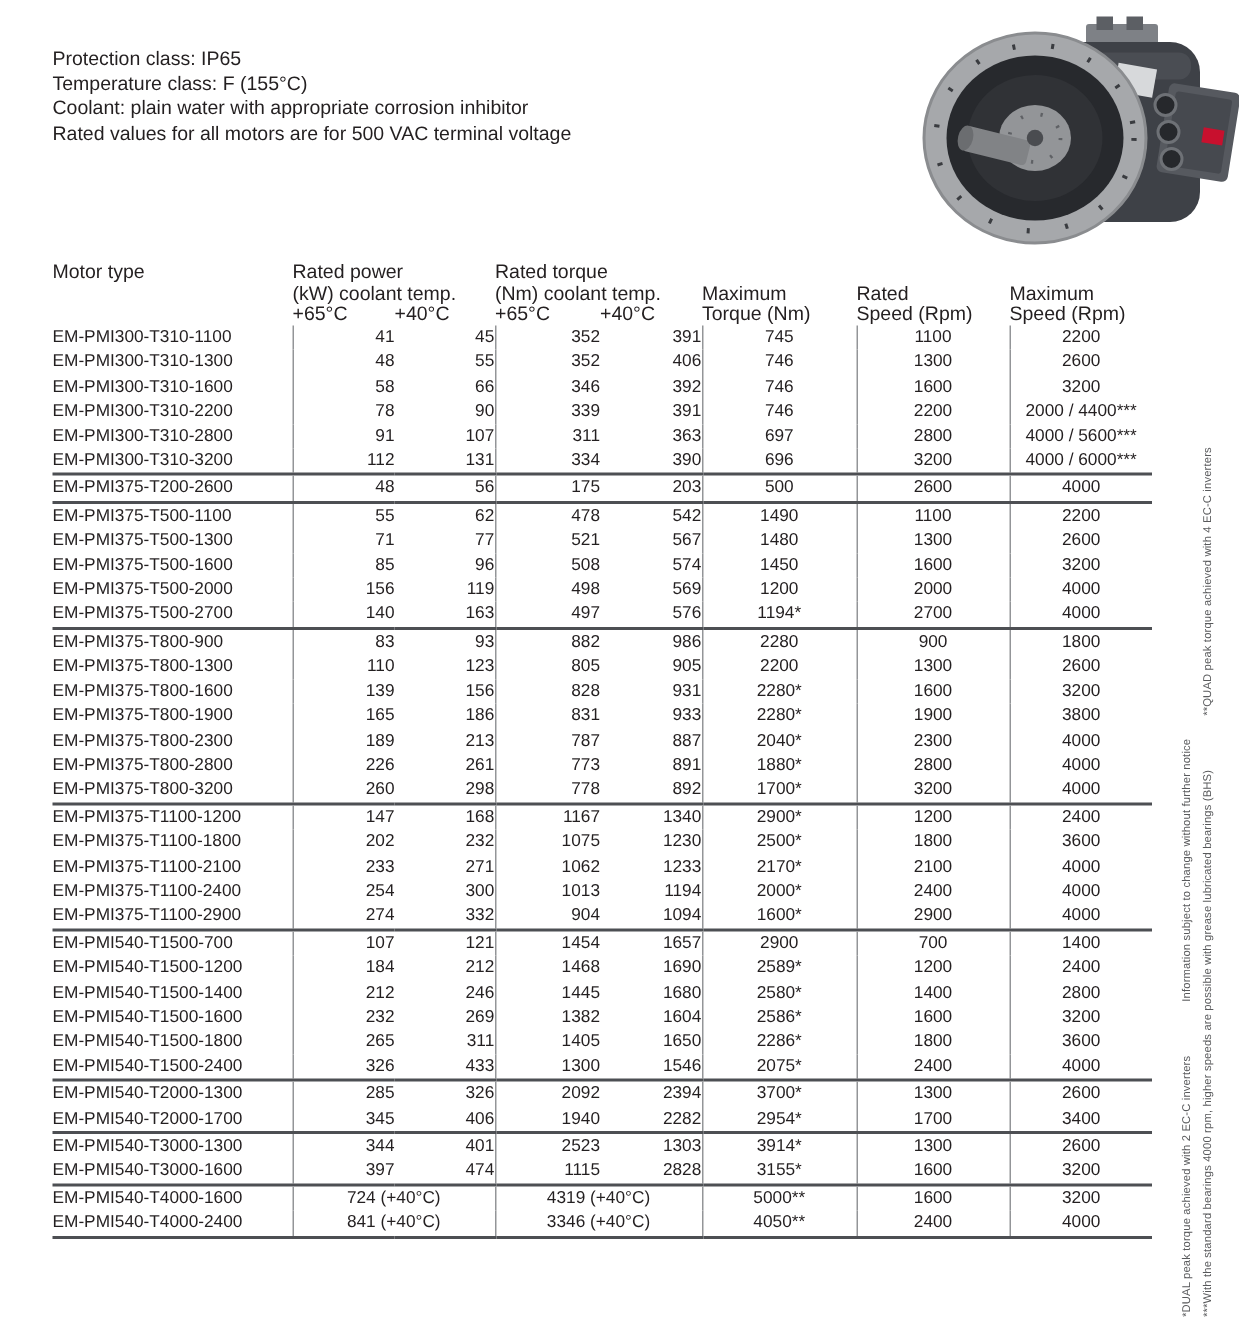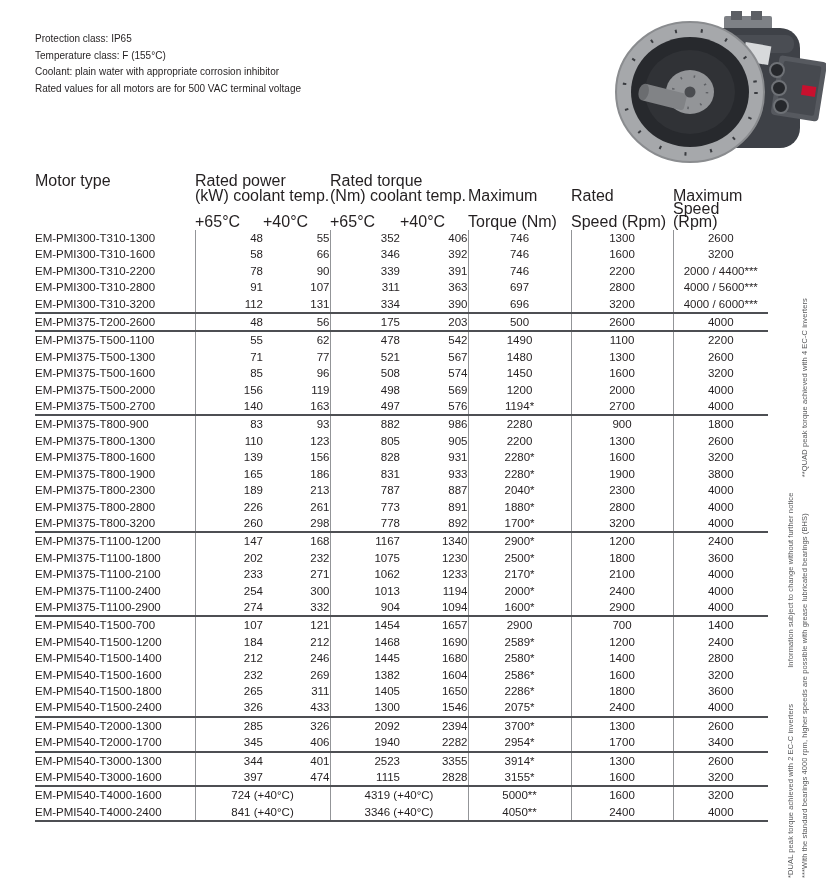--- a/index.html
+++ b/index.html
@@ -6,32 +6,32 @@
   html, body { margin: 0; padding: 0; }
   body {
     width: 830px; height: 880px;
     background: #ffffff;
     font-family: "Liberation Sans", sans-serif;
     color: #231f20;
   }
   .page { position: relative; width: 830px; height: 880px; background: #fff; overflow: hidden; }
 
   
-  .info-block { position: absolute; left: 35px; top: 31px; font-size: 10px; line-height: 16.6px; }
+  .info-block { position: absolute; left: 35px; top: 31px; font-size: 13px; line-height: 16.6px; }
 
   
   .motor-photo { position: absolute; left: 598px; top: 8px; width: 228px; height: 160px; }
 
   
   .spec-table {
     position: absolute; left: 35px; top: 172px;
     width: 733px; border-collapse: collapse; table-layout: fixed;
     font-size: 11.5px; color: #231f20;
   }
-  .spec-table th { font-weight: normal; text-align: left; padding: 0; vertical-align: bottom; font-size: 16px; line-height: 13px; }
+  .spec-table th { font-weight: normal; text-align: left; padding: 0; vertical-align: bottom; font-size: 13px; line-height: 13px; }
   .spec-table .h1 th { height: 15px; }
   .spec-table .h2 th { height: 15px; }
   .spec-table .h3 th { height: 14px; padding-bottom: 2px; }
   .spec-table td { padding: 0; height: 16.4px; line-height: 16.4px; white-space: nowrap; overflow: hidden; }
   .c-type   { text-align: left; padding-left: 1px; }
   .c-n65    { text-align: right; padding-right: 14px; }
   .c-n40    { text-align: right; padding-right: 26px; }
   .c-center { text-align: center; }
   td.b-left { border-left: 1px solid #939598; }
   tr.group-start td { border-top: 2px solid #4d4f53; }
@@ -131,20 +131,30 @@
         <th class="c-n40">+40°C</th>
         <th class="c-n65">+65°C</th>
         <th class="c-n40">+40°C</th>
         <th>Torque (Nm)</th>
         <th>Speed (Rpm)</th>
         <th>Speed (Rpm)</th>
       </tr>
     </thead>
     <tbody>
         <tr>
+          <td class="c-type">EM-PMI300-T310-1100</td>
+          <td class="c-n65 b-left">41</td>
+          <td class="c-n40">45</td>
+          <td class="c-n65 b-left">352</td>
+          <td class="c-n40">391</td>
+          <td class="c-center b-left">745</td>
+          <td class="c-center b-left">1100</td>
+          <td class="c-center b-left">2200</td>
+        </tr>
+        <tr>
           <td class="c-type">EM-PMI300-T310-1300</td>
           <td class="c-n65 b-left">48</td>
           <td class="c-n40">55</td>
           <td class="c-n65 b-left">352</td>
           <td class="c-n40">406</td>
           <td class="c-center b-left">746</td>
           <td class="c-center b-left">1300</td>
           <td class="c-center b-left">2600</td>
         </tr>
         <tr>
@@ -445,21 +455,21 @@
           <td class="c-n40">2282</td>
           <td class="c-center b-left">2954*</td>
           <td class="c-center b-left">1700</td>
           <td class="c-center b-left">3400</td>
         </tr>
         <tr class="group-start">
           <td class="c-type">EM-PMI540-T3000-1300</td>
           <td class="c-n65 b-left">344</td>
           <td class="c-n40">401</td>
           <td class="c-n65 b-left">2523</td>
-          <td class="c-n40">3355</td>
+          <td class="c-n40">1303</td>
           <td class="c-center b-left">3914*</td>
           <td class="c-center b-left">1300</td>
           <td class="c-center b-left">2600</td>
         </tr>
         <tr>
           <td class="c-type">EM-PMI540-T3000-1600</td>
           <td class="c-n65 b-left">397</td>
           <td class="c-n40">474</td>
           <td class="c-n65 b-left">1115</td>
           <td class="c-n40">2828</td>

